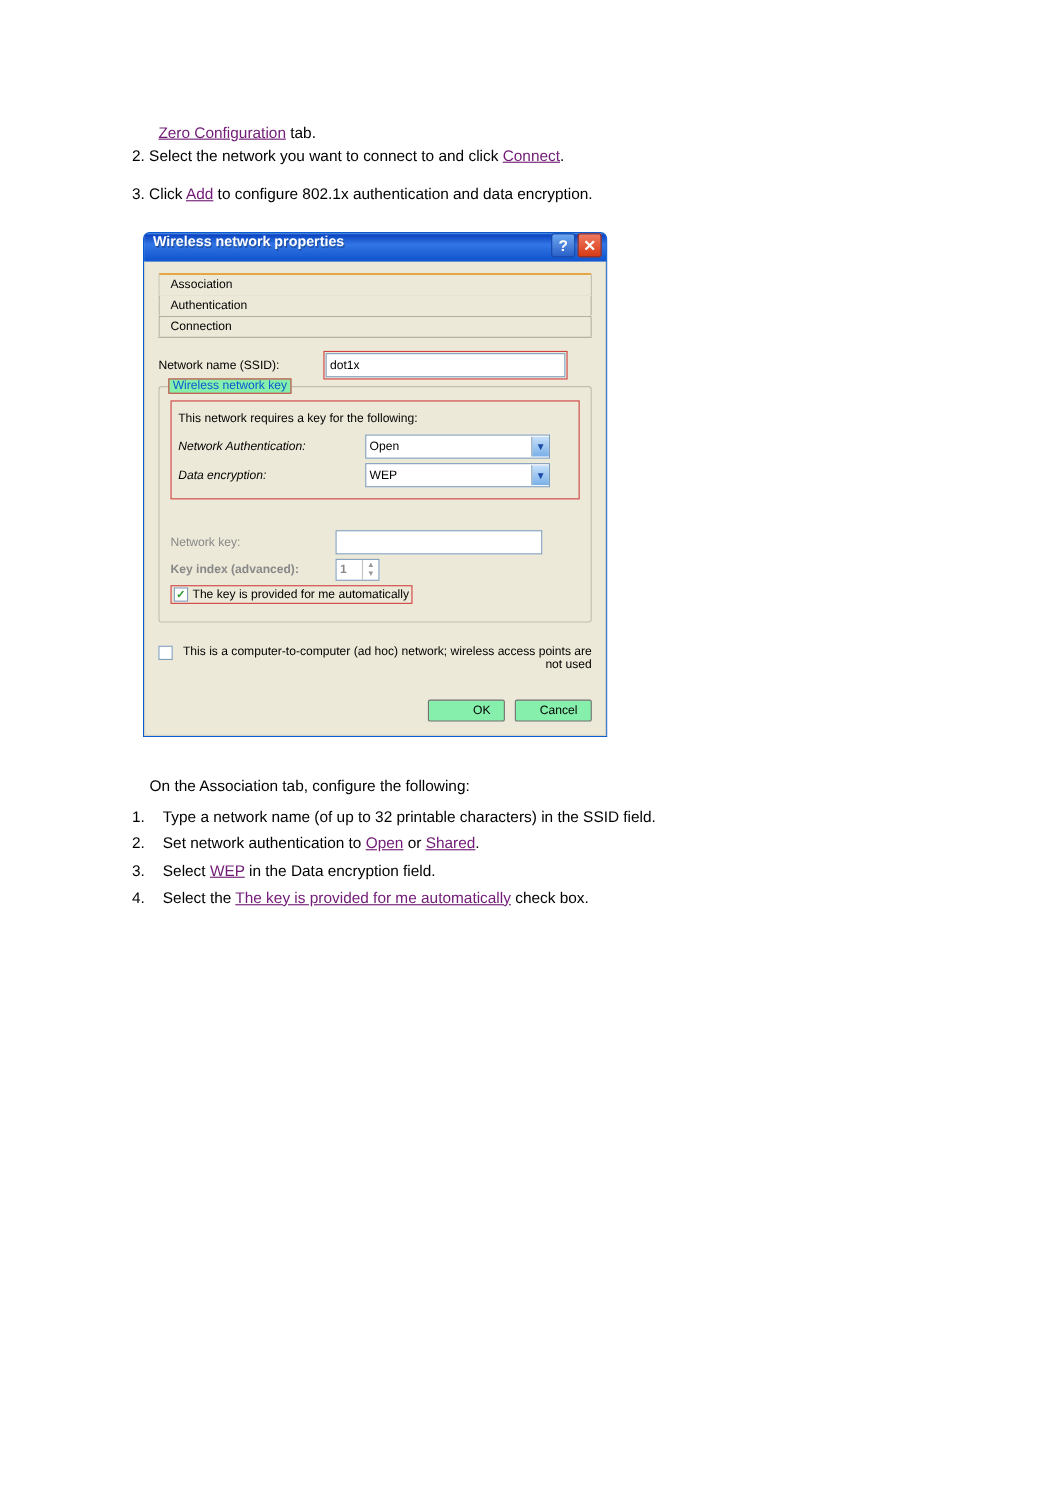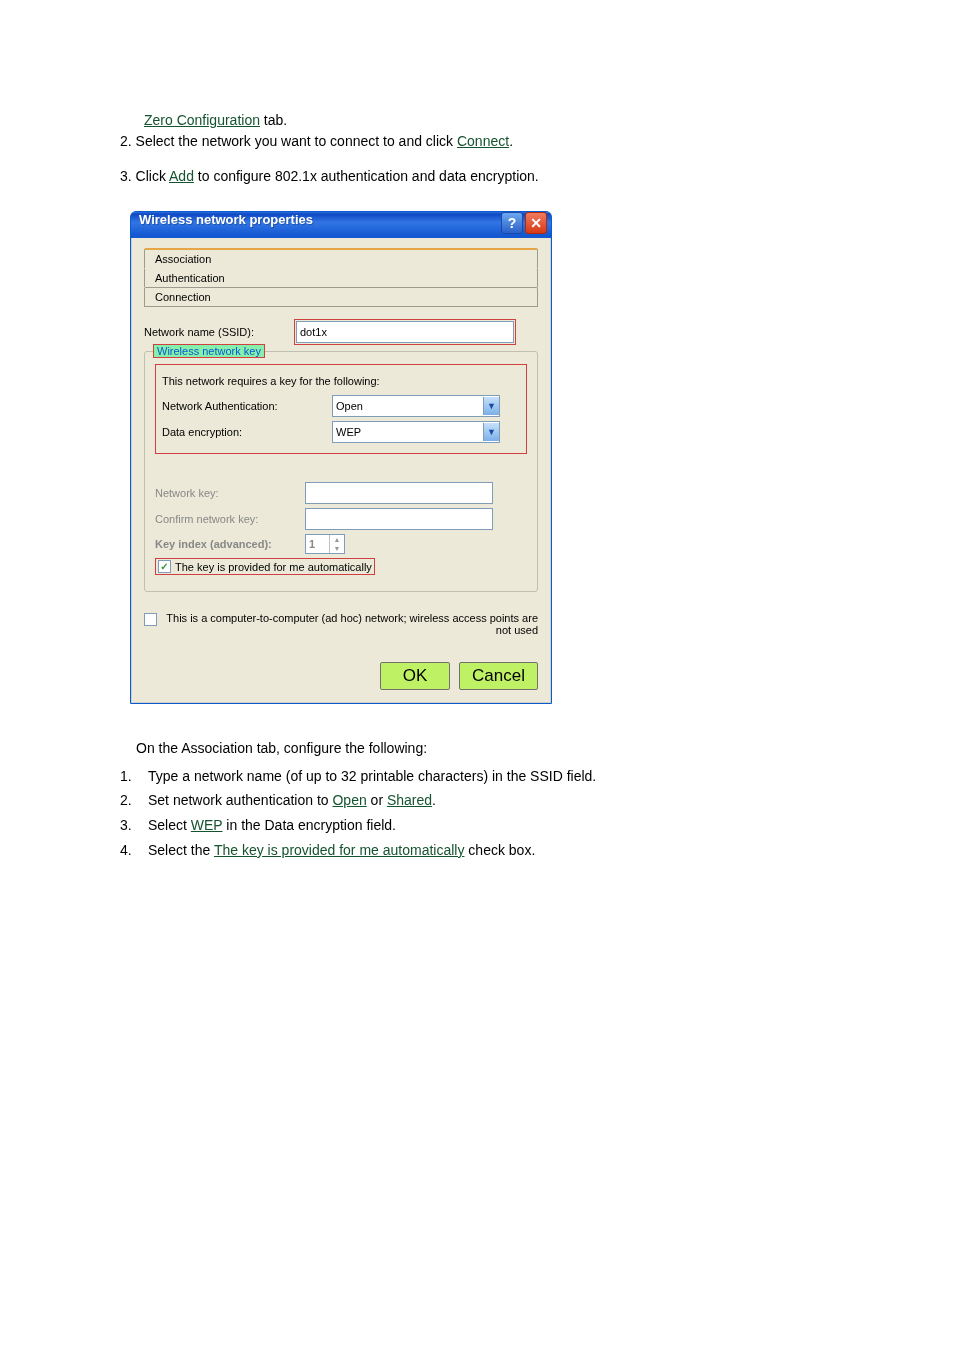--- a/index.html
+++ b/index.html
@@ -25,21 +25,21 @@
     width: 24px;
     height: 18px;
     background: #4aa3e0;
     vertical-align: middle;
     position: relative;
     border-radius: 2px;
     margin: 0 2px;
   }
   .tray-icon svg { position:absolute; top:1px; left:2px; }
   .link {
-    color: #14532d;
+    color: #701a75;
     text-decoration: underline;
     cursor: pointer;
   }
   .indent {
     margin-left: 24px;
   }
   .break-above { margin-top: 14px; }
   
   .xp-dialog {
     width: 420px;
@@ -109,20 +109,21 @@
   .form-row {
     display: flex;
     align-items: center;
     margin: 4px 0;
   }
   .col-label {
     width: 150px;
   }
   .col-label-wide {
     width: 170px;
+    font-style: italic;
   }
   input.xp-input, .xp-select, .xp-display {
     border: 1px solid #7f9db9;
     background: #fff;
     height: 18px;
     padding: 1px 3px;
     font-family: Tahoma, Arial, sans-serif;
     font-size: 11px;
     box-sizing: content-box;
   }
@@ -160,24 +161,25 @@
     margin: -1px -3px -1px 0;
     background: linear-gradient(to bottom,#c7e0fa,#7ab0e8);
     display:flex;align-items:center;justify-content:center;
     color:#1a4aa8;font-size:9px;
     border-left:1px solid #7f9db9;
   }
   .xp-button {
     min-width: 70px;
     padding: 3px 12px;
     border: 1px solid #707070;
-    background: #bef264;
+    background: #86efac;
     border-radius: 2px;
     cursor: pointer;
-    font-size:17px;
+    font-size:11px;
+    text-align:right;
   }
   .button-row {
     text-align: right;
     margin-top: 18px;
     padding-top:8px;
   }
   .button-row .xp-button { margin-left: 6px; }
   .xp-checkbox {
     width:13px;height:13px;
     border:1px solid #7f9db9;
@@ -254,24 +256,20 @@
             <span class="col-label-wide">Data encryption:</span>
             <div class="xp-select">
               <span class="sel-text">WEP</span>
               <span class="dd">▼</span>
             </div>
           </div>
         </div>
 
         <div class="form-row" style="margin-top:28px;">
           <span class="col-label disabled">Network key:</span>
-          <input class="xp-input" style="width: 180px;" disabled="">
-        </div>
-        <div class="form-row">
-          <span class="col-label disabled">Confirm network key:</span>
           <input class="xp-input" style="width: 180px;" disabled="">
         </div>
 
         <div class="form-row" style="margin-top:3px;font-weight:bold;">
           <span class="col-label disabled">Key index (advanced):</span>
           <div class="spinner">
             <span class="val">1</span>
             <div class="btns">
                 <div>▲</div>
                 <div>▼</div>

